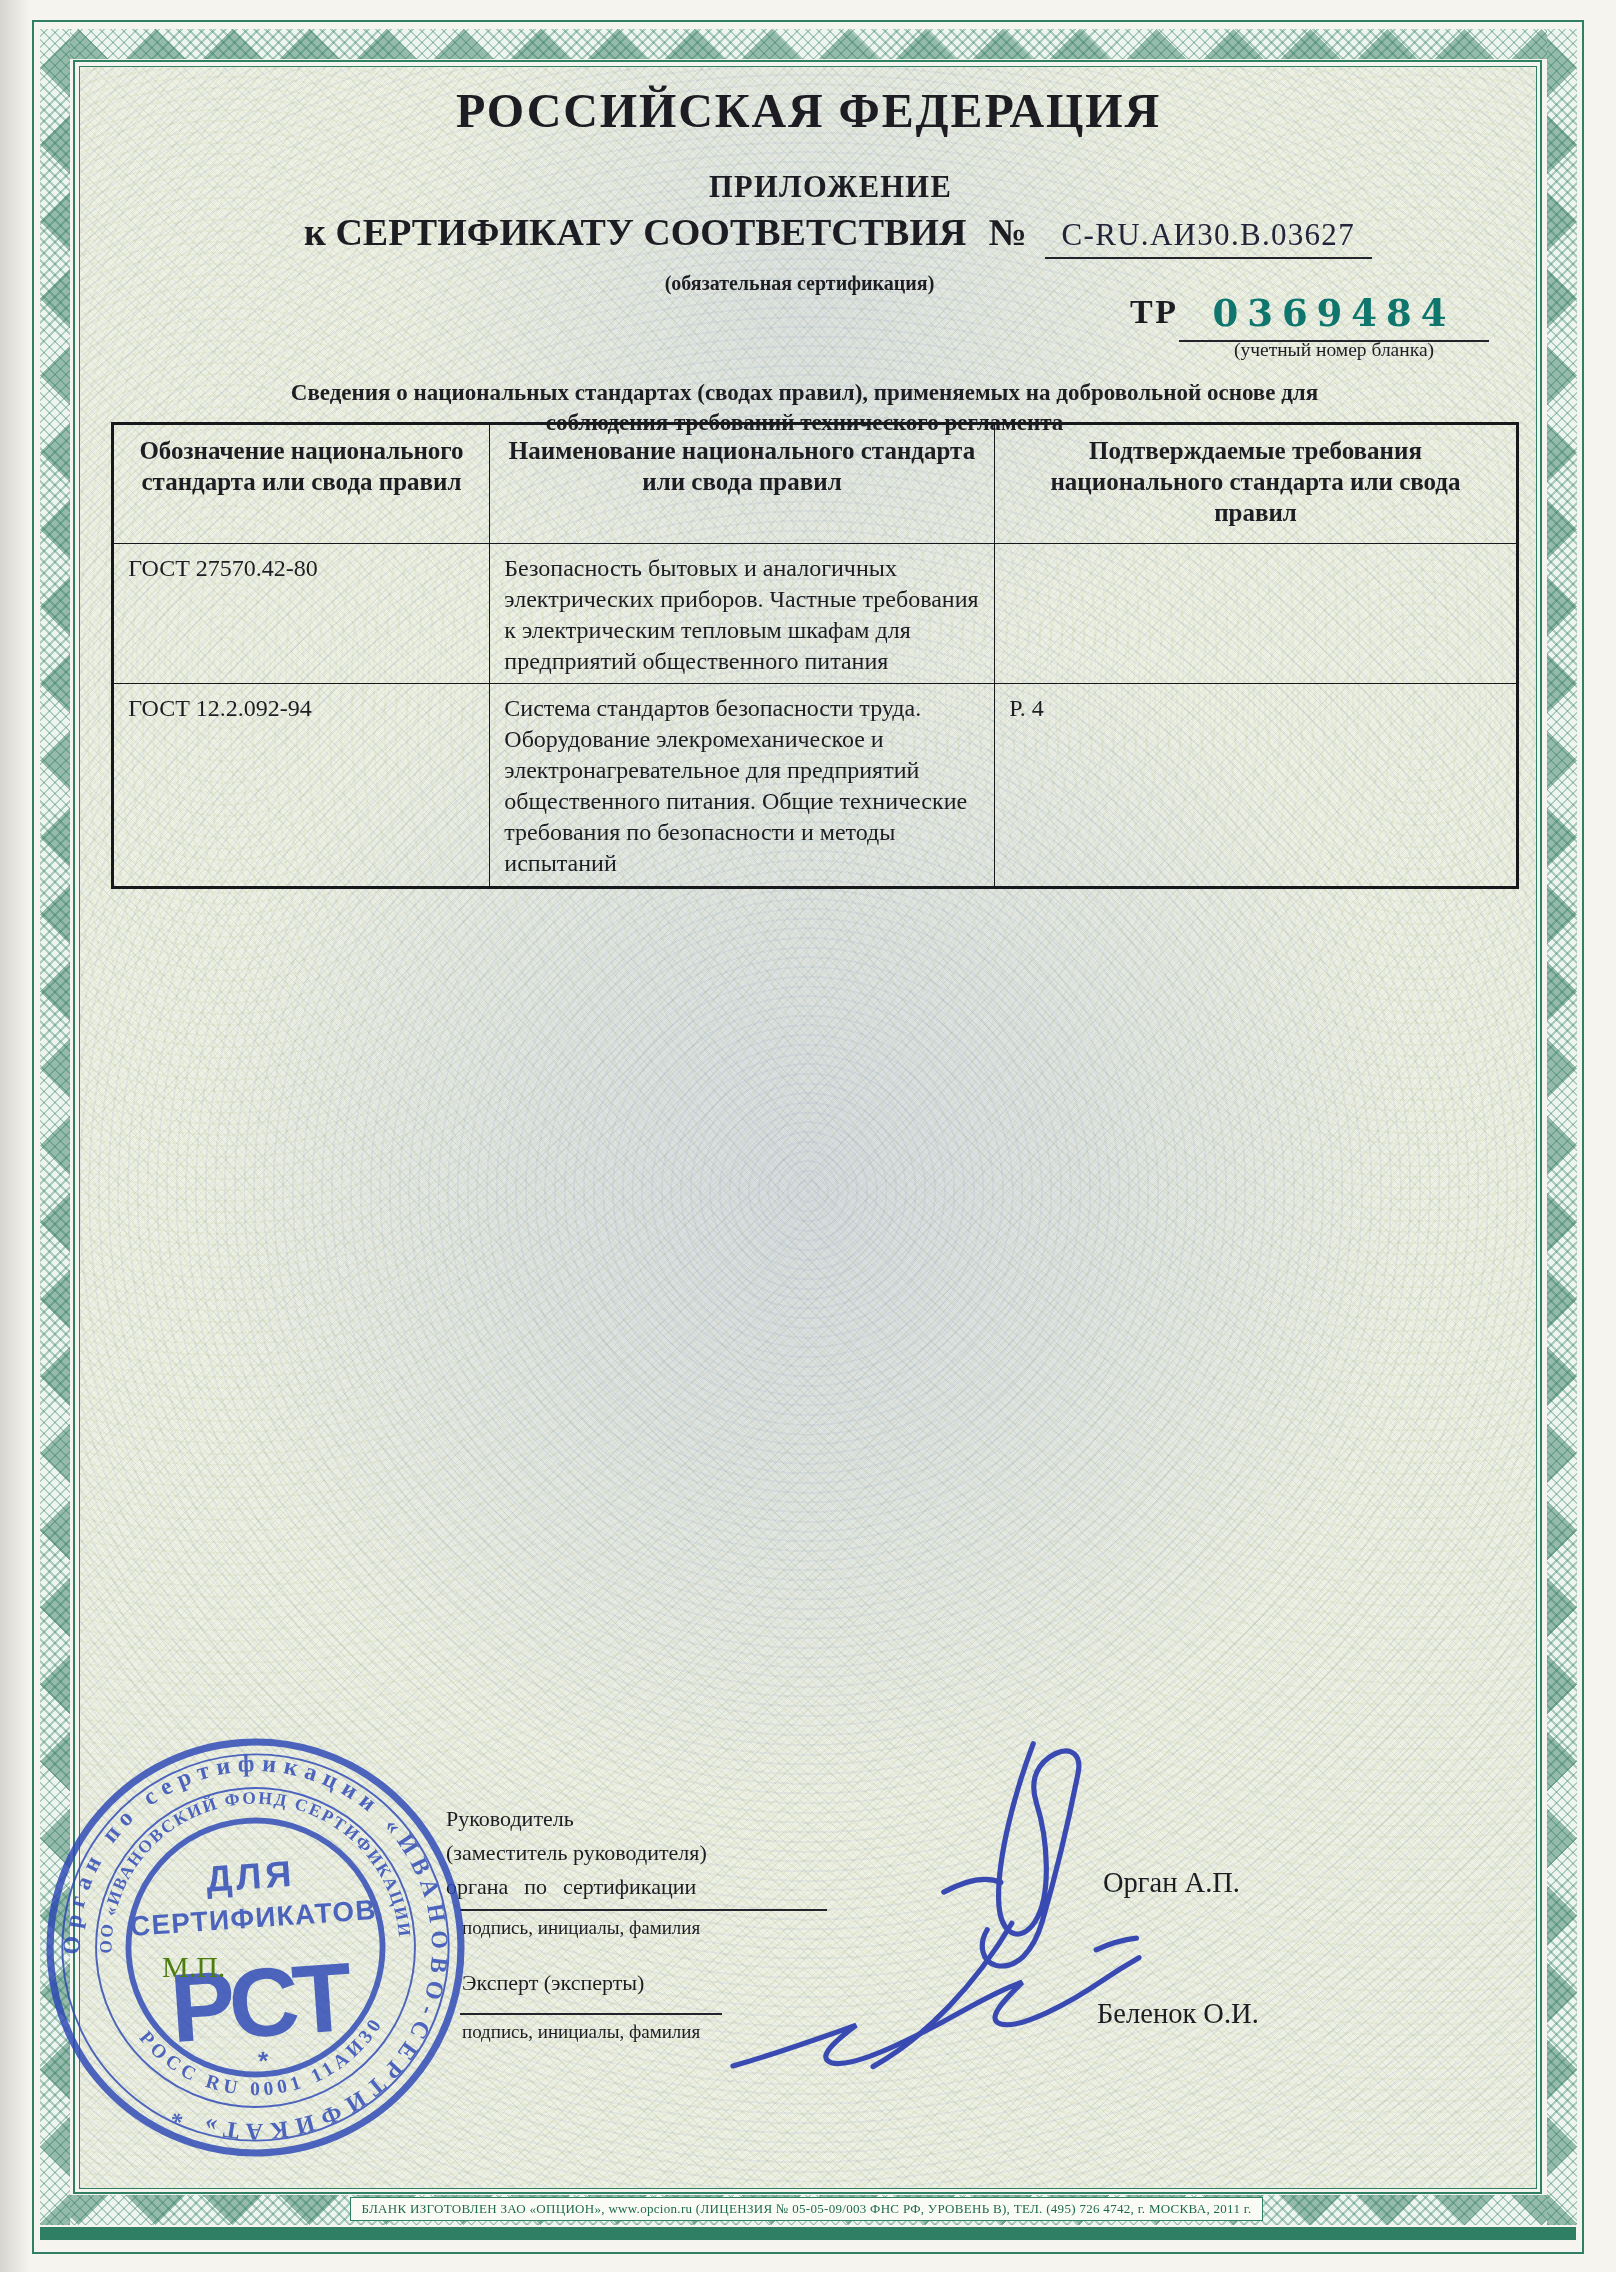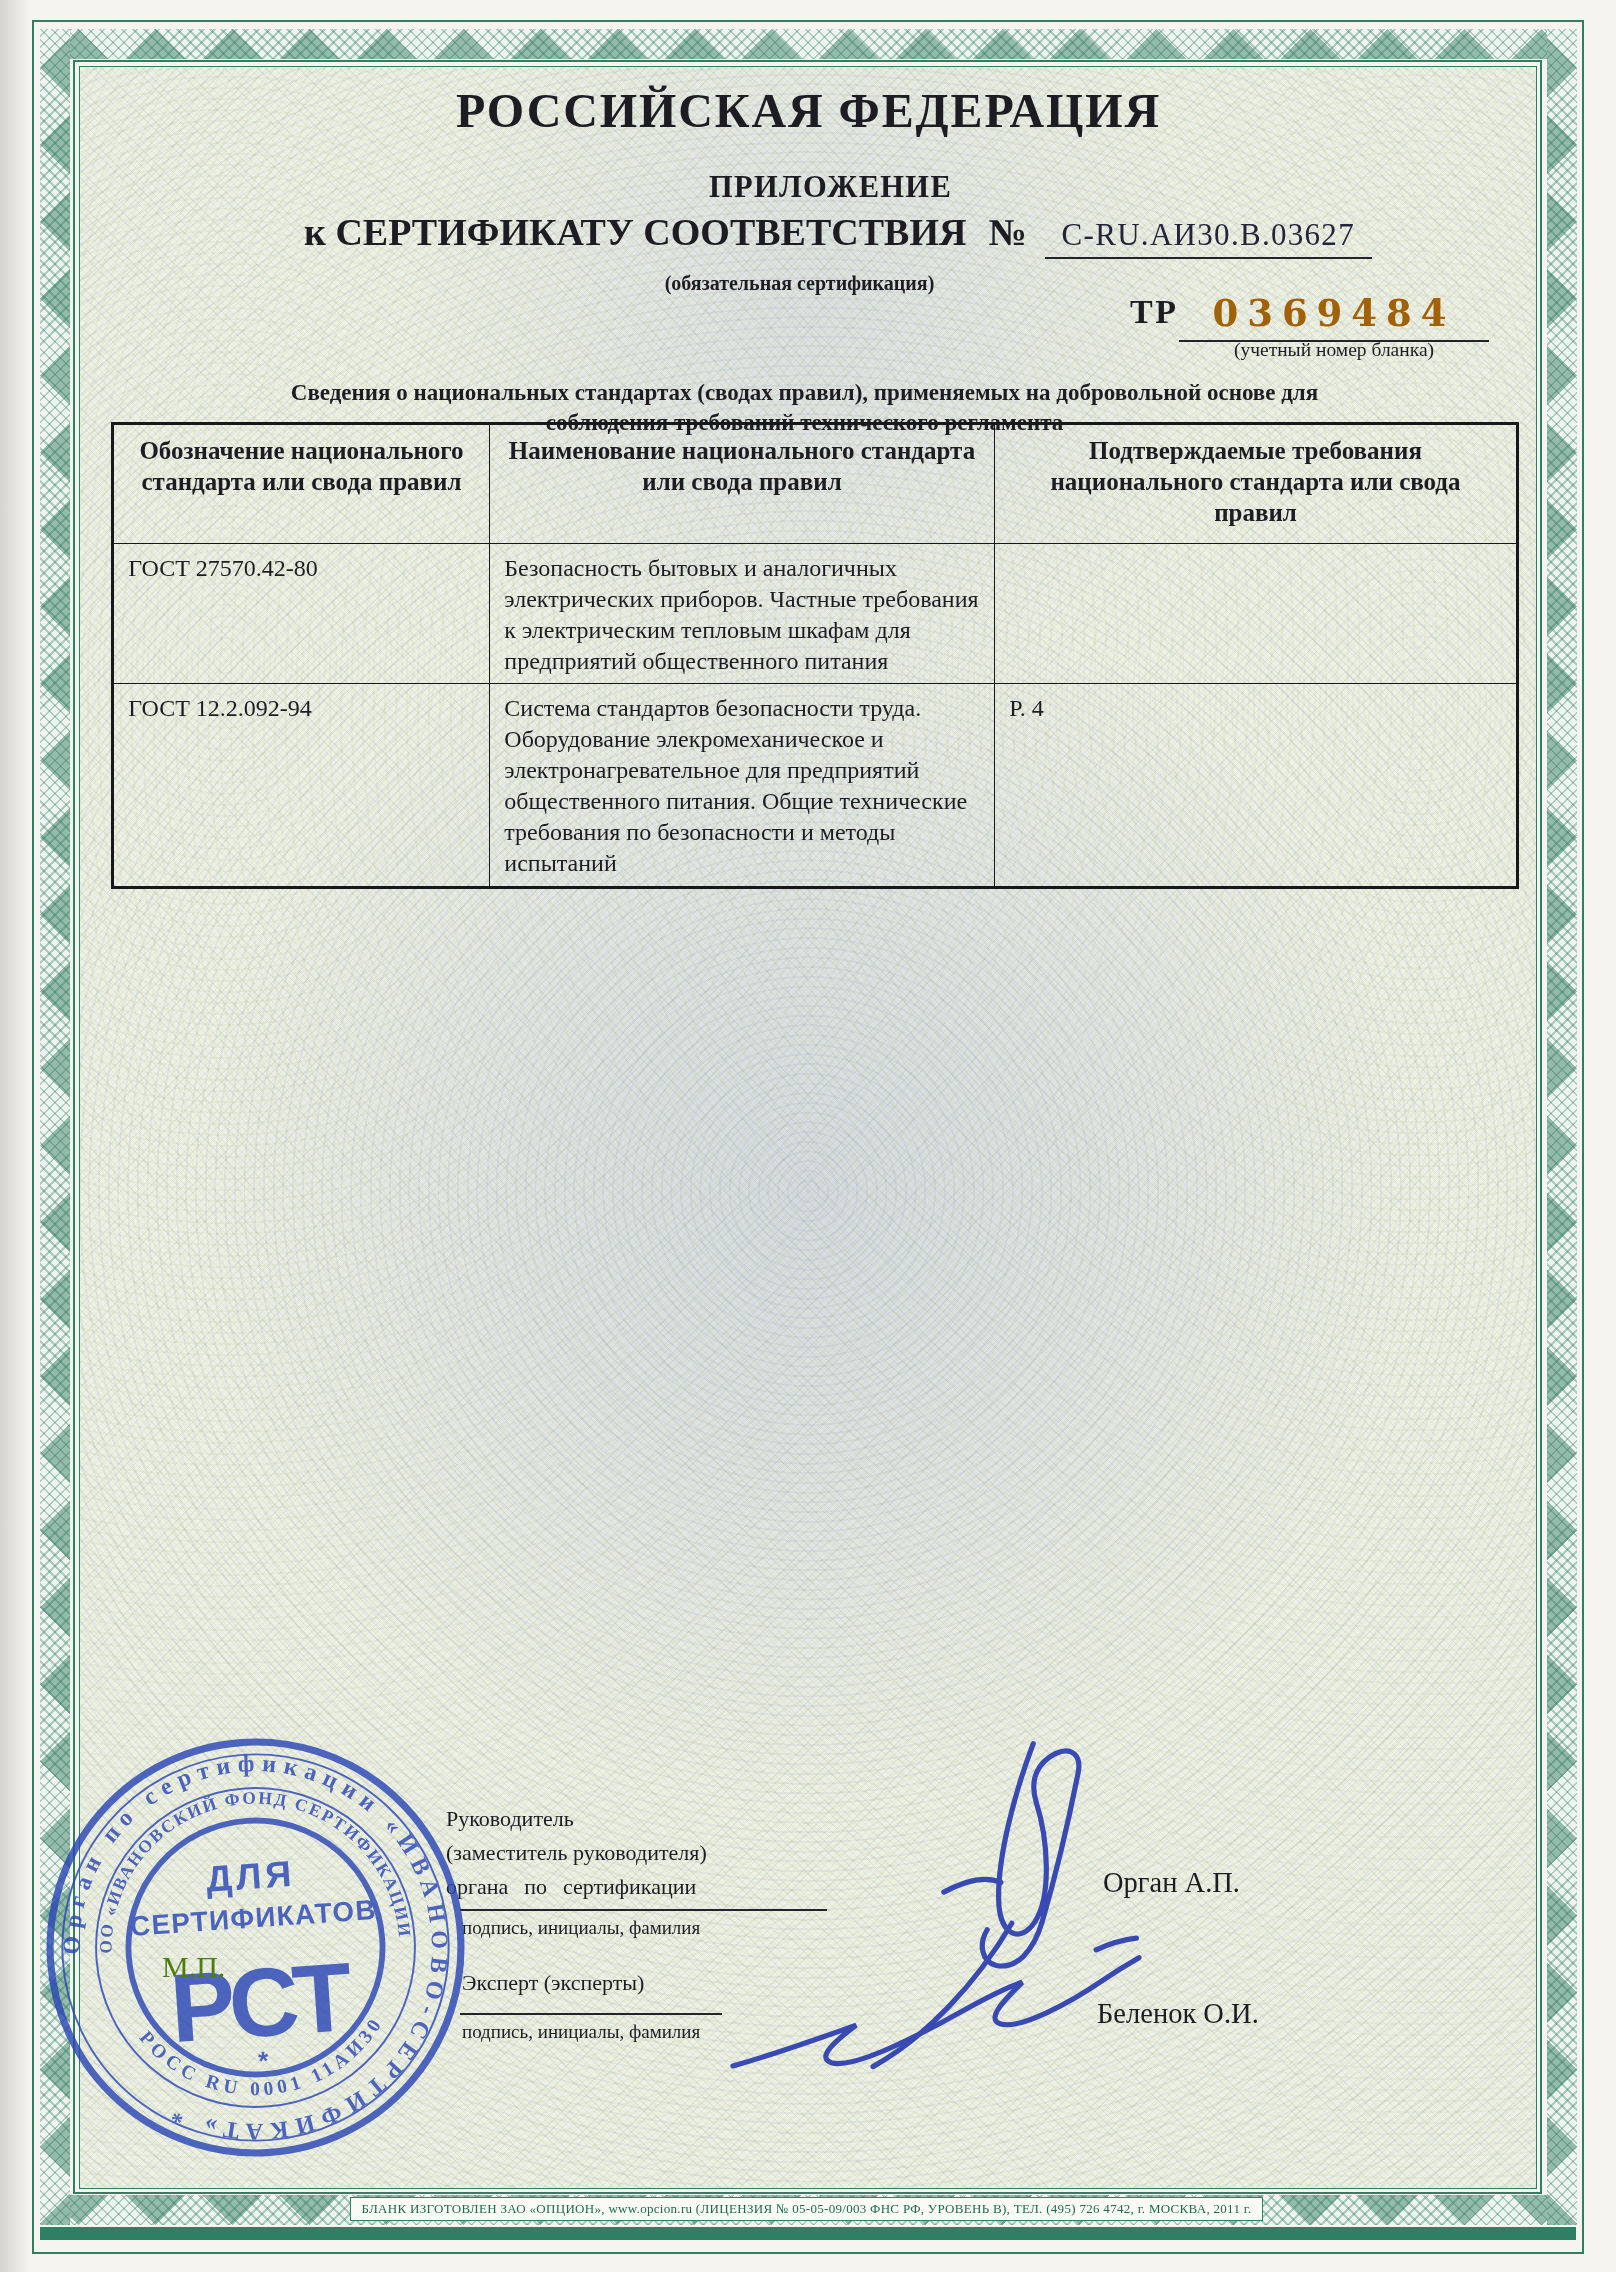--- a/index.html
+++ b/index.html
@@ -55,21 +55,21 @@
   
   .country{left:0;right:0;top:83px;text-align:center;font-size:48px;font-weight:bold;letter-spacing:1.9px;z-index:3;}
   .doc-type{left:0;right:0;top:170px;text-align:center;font-size:30.5px;font-weight:bold;letter-spacing:1.3px;z-index:3;margin-left:44px;}
   .cert-row{left:304px;top:210px;z-index:3;white-space:nowrap;font-size:38px;font-weight:bold;}
   .cert-row .num-sign{margin-left:22px;}
   .cert-number{display:inline-block;margin-left:18px;padding:0 17px 3.9px 17px;border-bottom:2.6px solid #23232b;
       font-size:31px;font-weight:normal;letter-spacing:1.3px;color:#23233a;}
   .cert-kind{left:0;right:18px;top:272px;text-align:center;font-size:20px;font-weight:bold;z-index:3;}
   .tr-label{left:1130px;top:293px;font-size:34px;font-weight:bold;letter-spacing:2.6px;z-index:3;}
   .blank-num{left:1179px;top:291px;width:310px;text-align:center;border-bottom:2.6px solid #23232b;
-      padding-bottom:5.2px;font-size:37px;font-weight:bold;letter-spacing:9px;color:#a16207;
+      padding-bottom:5.2px;font-size:37px;font-weight:bold;letter-spacing:9px;color:#0f766e;
       font-family:"DejaVu Serif",serif;z-index:3;}
   .blank-caption{left:1179px;top:339px;width:310px;text-align:center;font-size:19.5px;z-index:3;}
   .intro{left:0;right:8px;top:355px;z-index:3;text-align:center;margin-top:23px;}
   .intro span{display:inline-block;width:1064px;font-size:23px;font-weight:bold;line-height:30px;}
   
   table.std{position:absolute;left:111px;top:422px;width:1405px;border-collapse:collapse;z-index:3;
       table-layout:fixed;background:transparent;}
   table.std th,table.std td{border:1.9px solid #17181c;vertical-align:top;}
   table.std th{font-size:25px;font-weight:bold;line-height:31px;text-align:center;padding:10.4px 11.7px 14.3px 11.7px;height:71px;}
   table.std td{font-size:24px;line-height:31px;text-align:left;padding:9px 9px 6.5px 14.3px;}

